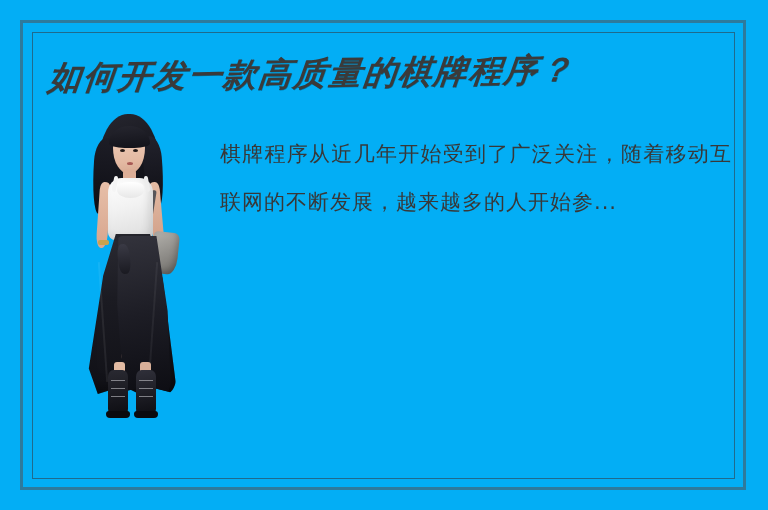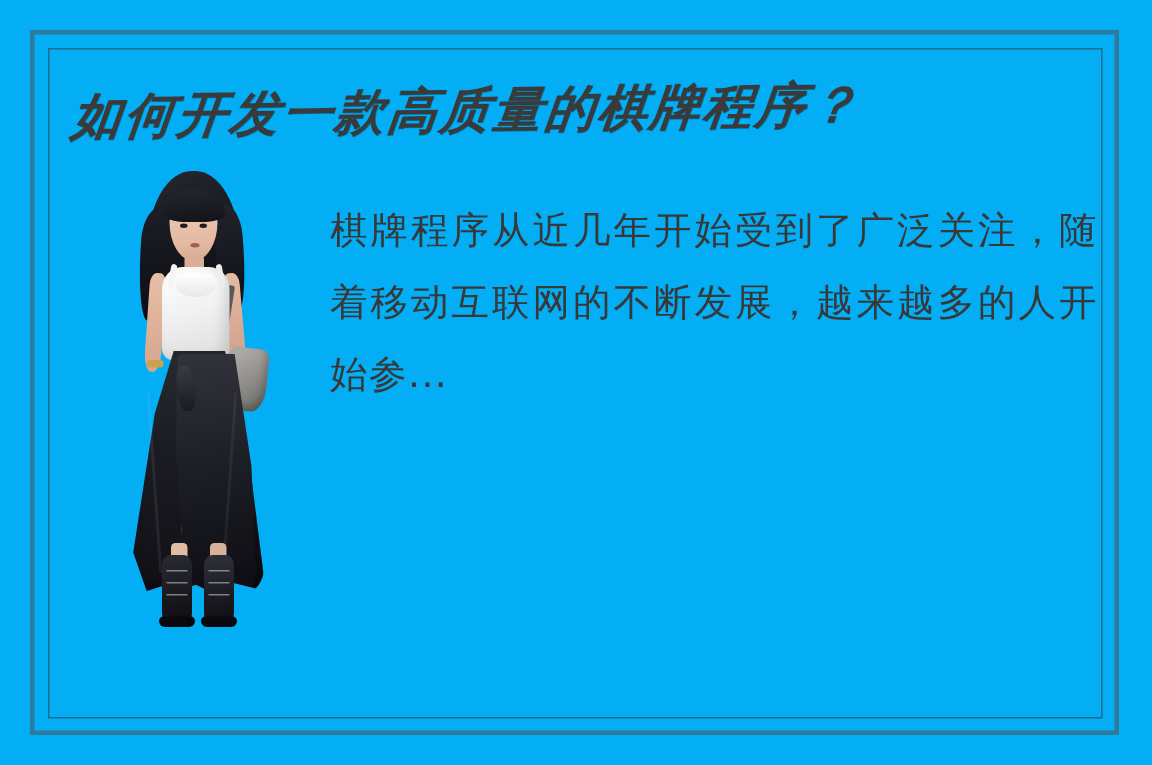--- a/index.html
+++ b/index.html
@@ -61,21 +61,21 @@
     text-shadow: 0.5px 0.5px 0 rgba(0,0,0,0.35);
   }
 
   
   #body-text {
     position: absolute;
     left: 220px;
     top: 130px;
     width: 512px;
     font-family: "DejaVu Sans", "Liberation Sans", sans-serif;
-    font-size: 25px;
+    font-size: 21px;
     line-height: 48px;
     color: #383838;
     letter-spacing: 1px;
     text-align: justify;
   }
 
   
   #figure {
     position: absolute;
     left: 60px;

